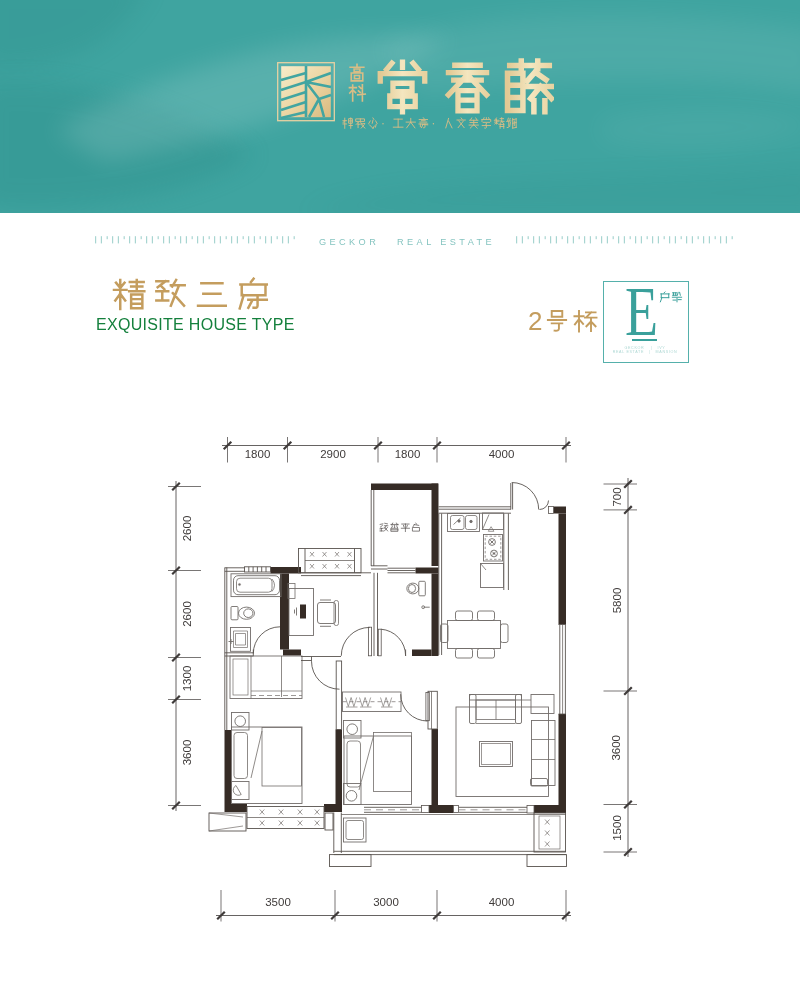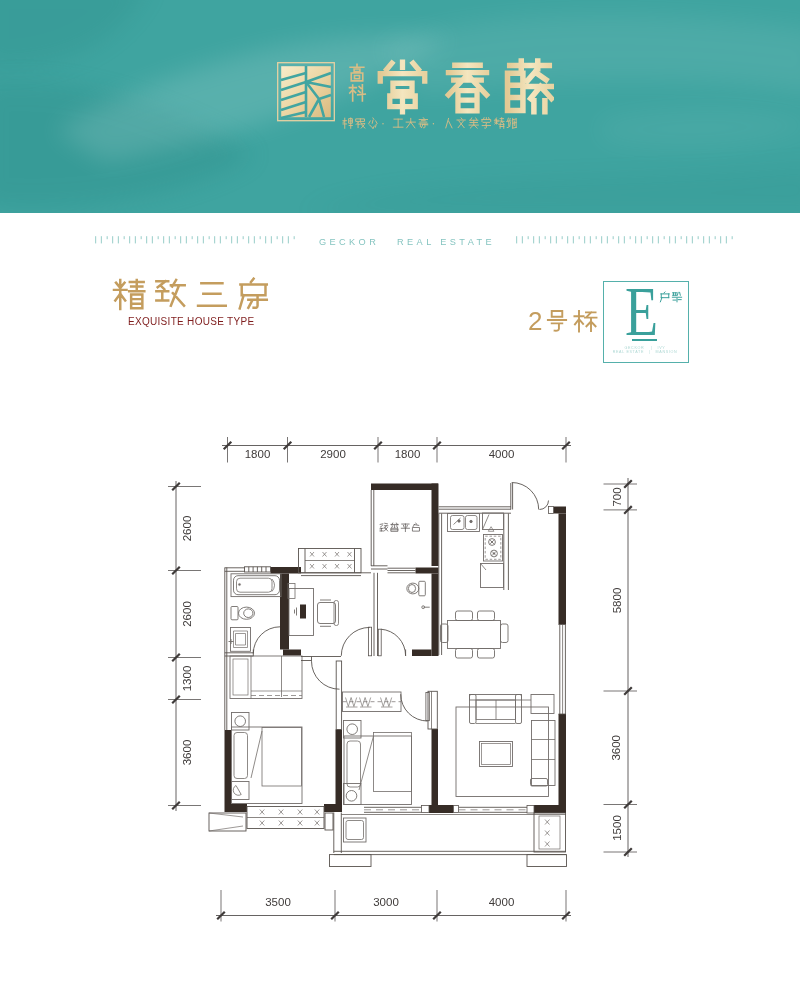--- a/index.html
+++ b/index.html
@@ -157,21 +157,21 @@
 <text x="407" y="11.5" font-size="9.2" letter-spacing="3.4" fill="#85c4c0" text-anchor="middle" font-family="Liberation Sans">GECKOR&nbsp;&nbsp;&nbsp;REAL ESTATE</text>
 </svg>
 
 <svg class="abs" style="left:110px;top:277px" width="170" height="36" viewBox="0 0 170 36">
 <path d="M25,6 L25,94 M6,36 L44,36 M12,14 L25,30 M38,14 L25,30 M25,48 L10,68 M25,48 L40,68 M54,12 L96,12 M58,26 L92,26 M52,40 L98,40 M75,6 L75,40 M58,50 H92 V92 H58 Z M58,64 L92,64 M58,78 L92,78" transform="translate(2.0,1.0) scale(0.3300)" fill="none" stroke="#c49d5e" stroke-width="7.5" stroke-linecap="square" opacity="1.0"></path>
     <path d="M8,10 L44,10 M36,10 L12,28 M20,22 L32,34 M8,40 L44,40 M26,40 L26,68 M8,68 L44,68 M68,6 L56,26 M52,22 L94,22 M76,24 L52,84 M58,46 L92,84" transform="translate(43.7,1.0) scale(0.3300)" fill="none" stroke="#c49d5e" stroke-width="7.5" stroke-linecap="square" opacity="1.0"></path>
     <path d="M18,16 L82,16 M24,48 L76,48 M8,84 L92,84" transform="translate(85.4,1.0) scale(0.3300)" fill="none" stroke="#c49d5e" stroke-width="7.5" stroke-linecap="square" opacity="1.0"></path>
     <path d="M50,2 L42,12 M10,20 L90,20 M14,20 L14,52 M14,52 L86,52 M86,20 L86,52 M20,52 L8,92 M34,66 L90,66 M62,54 L62,84 Q62,92 50,90 M46,68 L34,90" transform="translate(127.1,1.0) scale(0.3300)" fill="none" stroke="#c49d5e" stroke-width="7.5" stroke-linecap="square" opacity="1.0"></path>
 </svg>
 
-<div class="abs" style="left:128px;top:316px;font-size:10px;letter-spacing:0.3px;color:#7f1d1d;">EXQUISITE HOUSE TYPE</div>
+<div class="abs" style="left:96px;top:316px;font-size:16px;letter-spacing:0.3px;color:#15803d;">EXQUISITE HOUSE TYPE</div>
 
 <svg class="abs" style="left:528px;top:306px" width="75" height="30" viewBox="0 0 75 30">
 <text x="0" y="24" font-size="26" fill="#c49d5e" font-family="Liberation Sans">2</text>
 <path d="M28,8 H72 V32 H28 Z M12,46 L88,46 M28,60 L72,60 M58,60 L58,82 Q58,92 40,90" transform="translate(17.0,3.0) scale(0.2400)" fill="none" stroke="#c49d5e" stroke-width="8.0" stroke-linecap="square" opacity="1.0"></path>
 <path d="M25,8 L25,94 M6,30 L44,30 M25,42 L8,64 M25,42 L42,62 M54,14 L94,14 M76,14 L58,32 M50,36 L98,36 M75,36 L75,92 M75,52 L56,72 M75,52 L94,72" transform="translate(45.0,3.0) scale(0.2400)" fill="none" stroke="#c49d5e" stroke-width="8.0" stroke-linecap="square" opacity="1.0"></path>
 </svg>
 
 <div class="abs" style="left:603px;top:281px;width:84px;height:80px;border:1.4px solid #55b0ab;"></div>
 <svg class="abs" style="left:603px;top:281px" width="84" height="80" viewBox="0 0 84 80">
     <text x="22" y="54" font-size="69" font-family="Liberation Serif" fill="#3aa09b" textLength="33" lengthAdjust="spacingAndGlyphs">E</text>

